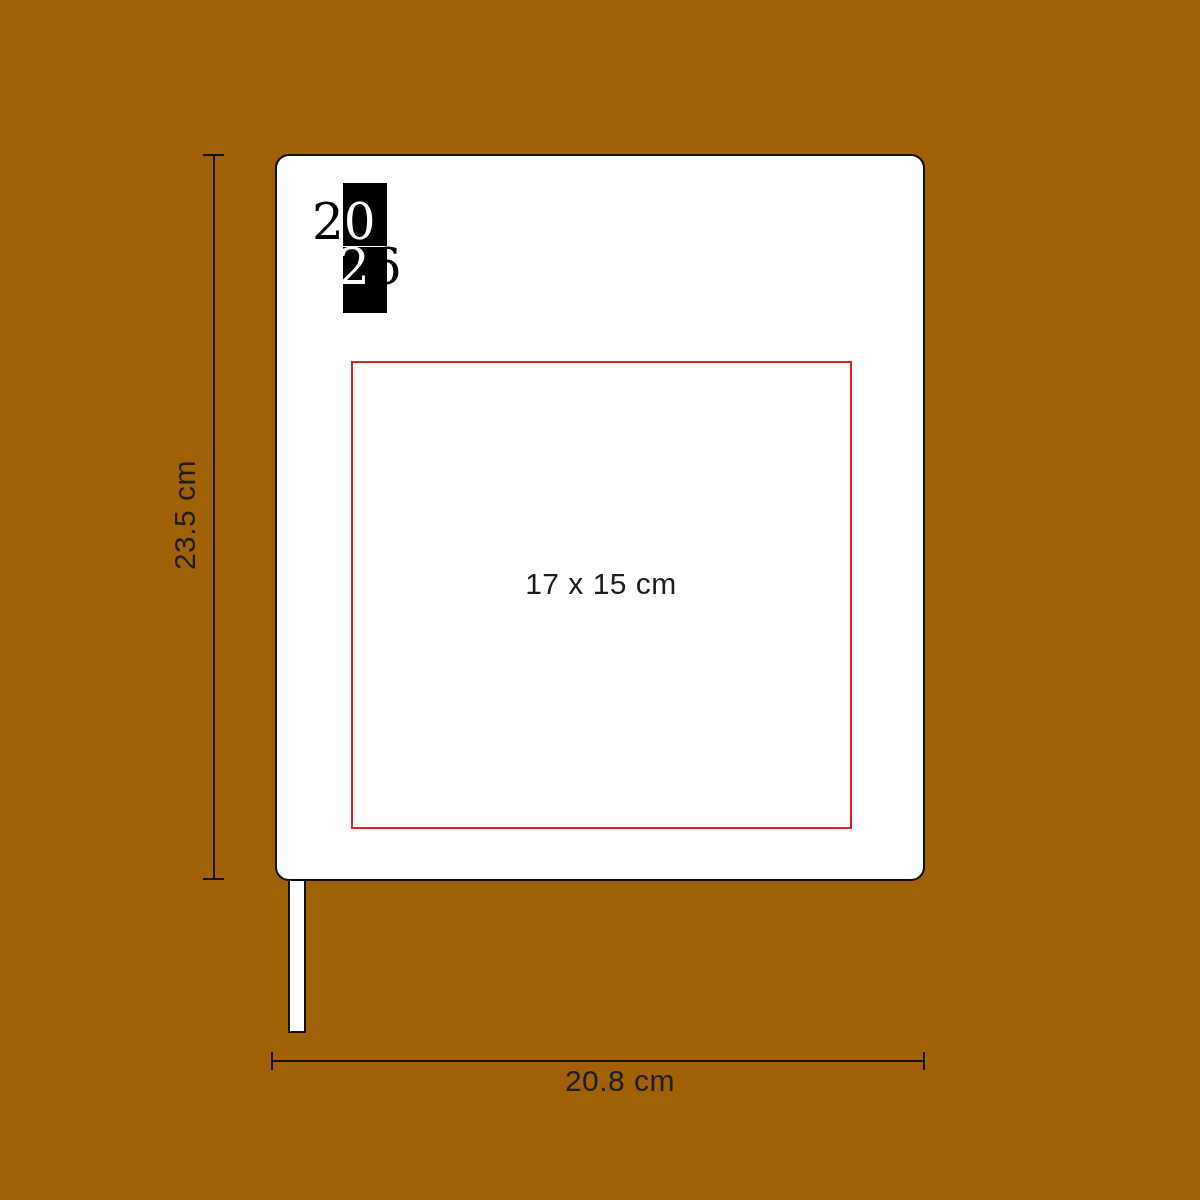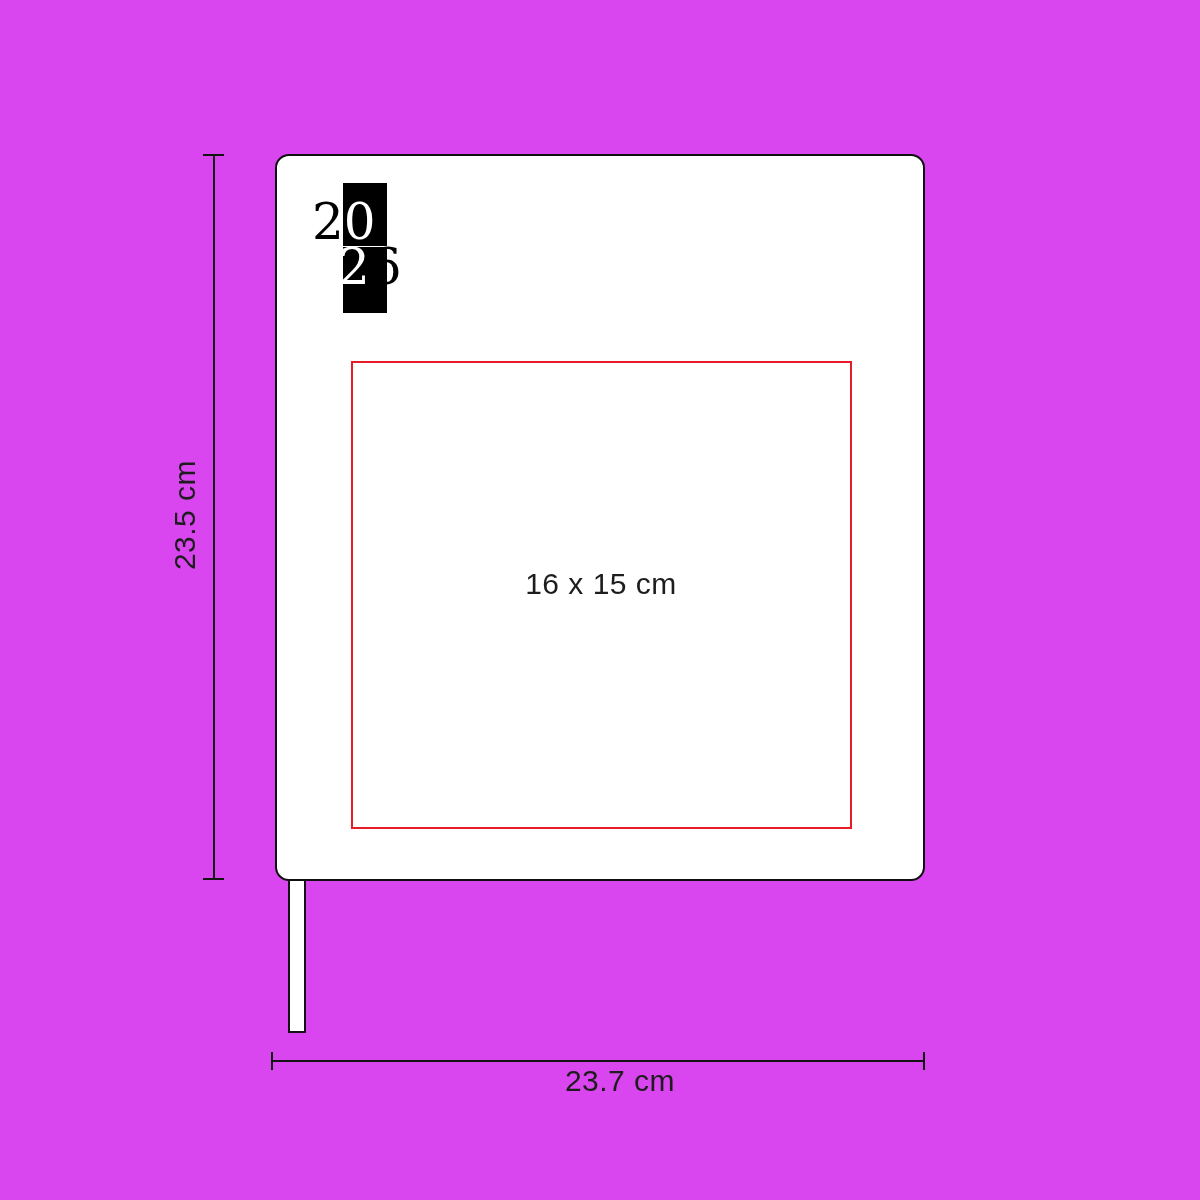--- a/index.html
+++ b/index.html
@@ -1,21 +1,21 @@
 <!DOCTYPE html>
 <html><head>
 <meta charset="utf-8">
 <style>
   * { margin: 0; padding: 0; box-sizing: border-box; }
   html, body { background: #ffffff; }
   .canvas {
     position: relative;
     width: 1200px;
     height: 1200px;
-    background: #d946ef;
+    background: #a16207;
     overflow: hidden;
     font-family: "Liberation Sans", sans-serif;
   }
   
   .notebook {
     position: absolute;
     left: 275px; top: 154px;
     width: 650px; height: 727px;
     border: 2.5px solid #0f0f0f;
     border-radius: 14px;
@@ -105,27 +105,27 @@
 <div class="canvas">
 
   <div class="notebook"></div>
 
   <div class="logo-block top"></div>
   <div class="logo-block bottom"></div>
   <div class="logo-row r1"><span class="digit-dark">2</span><span class="digit-light">0</span></div>
   <div class="logo-row r2"><span class="digit-light">2</span><span class="digit-dark">6</span></div>
 
   <div class="print-area"></div>
-  <div class="print-area-label">16 x 15 cm</div>
+  <div class="print-area-label">17 x 15 cm</div>
 
   <div class="dim vdim-line"></div>
   <div class="dim vdim-cap-top"></div>
   <div class="dim vdim-cap-bot"></div>
   <div class="vdim-label">23.5 cm</div>
 
   <div class="dim hdim-line"></div>
   <div class="dim hdim-cap-left"></div>
   <div class="dim hdim-cap-right"></div>
-  <div class="hdim-label">23.7 cm</div>
+  <div class="hdim-label">20.8 cm</div>
 
   <div class="bookmark"></div>
 
 </div>
 
 </body></html>

